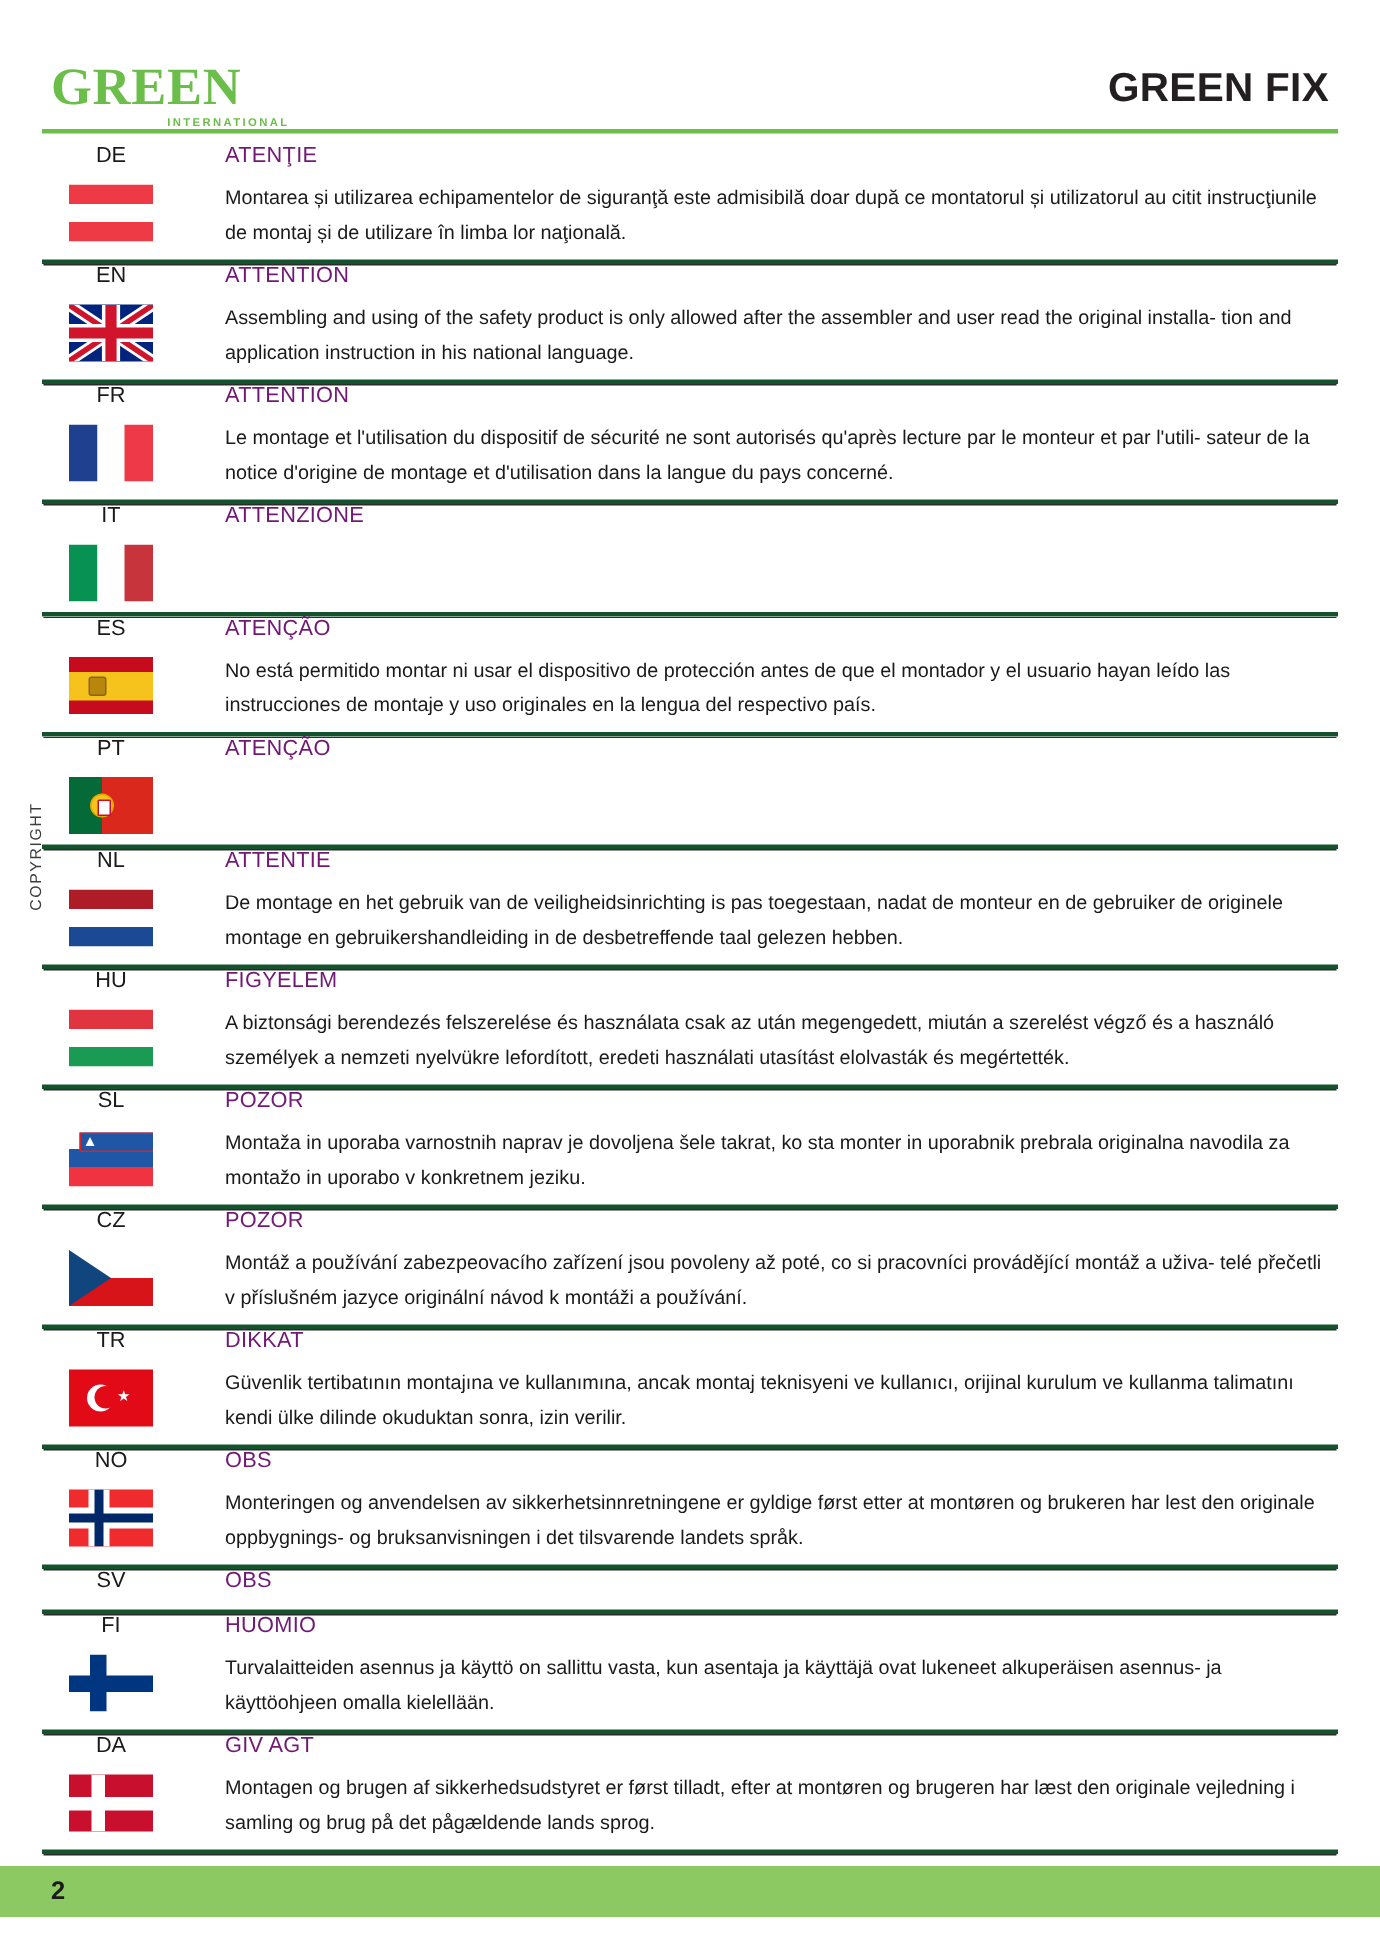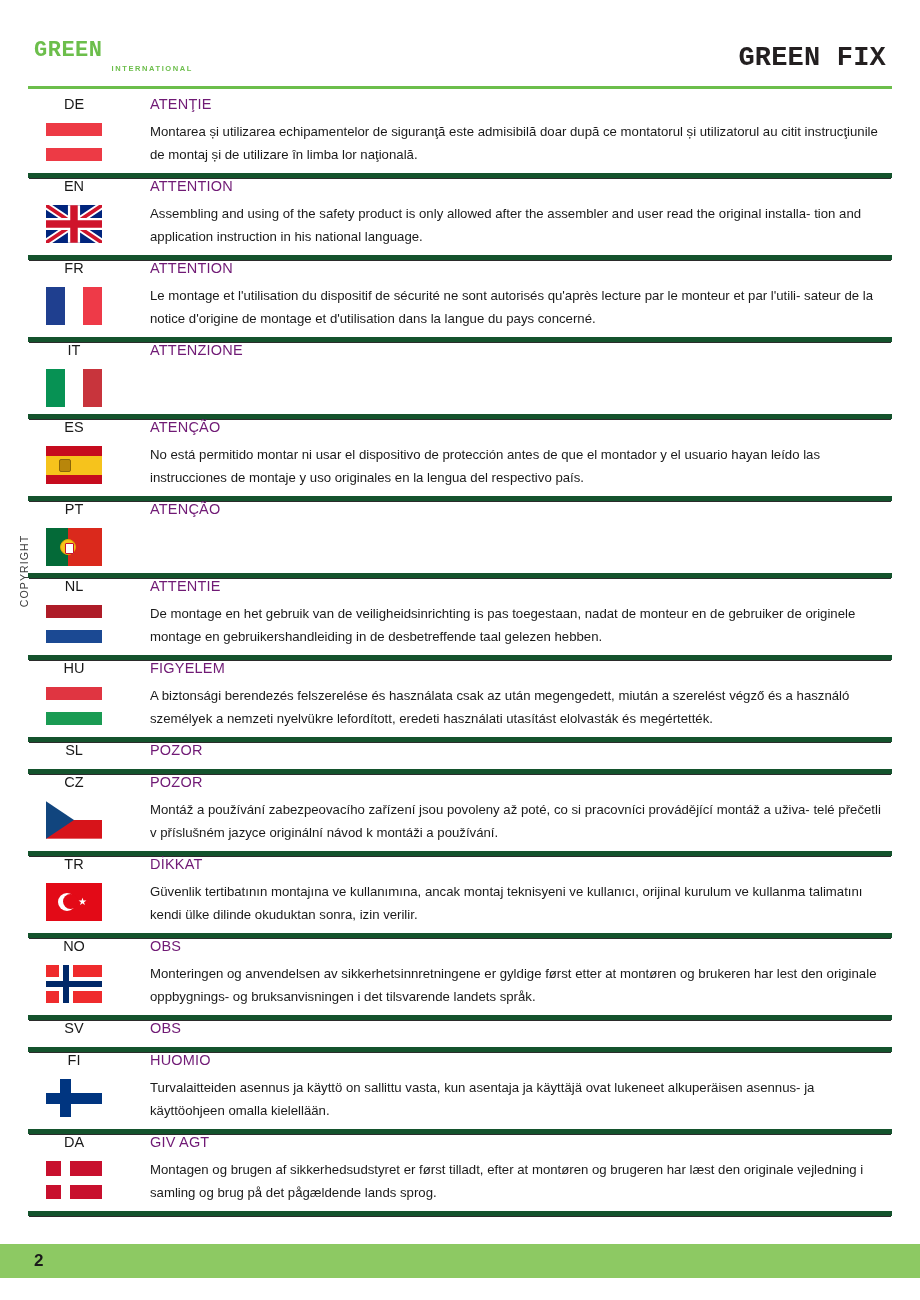--- a/index.html
+++ b/index.html
@@ -22,43 +22,43 @@
     position: absolute;
     left: 0; top: 0;
     width: 920px; height: 92px;
   }
   .logo-block {
     position: absolute;
     left: 34px; top: 40px;
     width: 160px;
   }
   .logo-word {
-    font-family: Liberation Mono, monospace;
+    font-family: Liberation Serif, serif;
     font-weight: 700;
-    font-size: 22px;
+    font-size: 35px;
     letter-spacing: 0.5px;
     color: #6cbe4b;
     line-height: 1;
     display: block;
   }
   .logo-sub {
     display: block;
     text-align: right;
     font-family: "Liberation Sans", sans-serif;
     font-weight: 700;
     font-size: 7.5px;
     letter-spacing: 1.6px;
     color: #6cbe4b;
     margin-top: 2px;
     padding-right: 1px;
   }
   .doc-title {
     position: absolute;
     right: 34px; top: 43px;
-    font-family: Liberation Mono, monospace;
+    font-family: Liberation Sans, sans-serif;
     font-weight: 700;
     font-size: 27px;
     letter-spacing: 0.2px;
     color: #231f20;
   }
   .header-rule {
     position: absolute;
     left: 28px; top: 86px;
     width: 864px; height: 3px;
     background: #6cbe4b;
@@ -80,21 +80,21 @@
   }
 
   
   .table {
     position: absolute;
     left: 28px; top: 96px;
     width: 864px;
   }
   .row {
     position: relative;
-    border-bottom: 5px solid #14532d;
+    border-bottom: 3px solid #14532d;
     box-shadow: 0 2px 0 -1px #2b2b2b;
     padding-bottom: 3px;
   }
   .row:first-child { }
   .row-head {
     display: flex;
     align-items: baseline;
     height: 24px;
   }
   .lang-code {
@@ -414,20 +414,31 @@
             </div>
           </div>
           <div class="text-cell">A biztonsági berendezés felszerelése és használata csak az után megengedett, miután a szerelést végző és a használó személyek a nemzeti nyelvükre lefordított, eredeti használati utasítást elolvasták és megértették.</div>
         </div>
       </div>
       <div class="row">
         <div class="row-head">
           <div class="lang-code">SL</div>
           <div class="head-title">POZOR</div>
         </div>
+        <div class="row-body">
+          <div class="flag-cell">
+            <div class="flag h3 flag-si">
+              <div></div>
+              <div></div>
+              <div></div>
+              <div class="crest"></div>
+            </div>
+          </div>
+          <div class="text-cell">Montaža in uporaba varnostnih naprav je dovoljena šele takrat, ko sta monter in uporabnik prebrala originalna navodila za montažo in uporabo v konkretnem jeziku.</div>
+        </div>
       </div>
       <div class="row">
         <div class="row-head">
           <div class="lang-code">CZ</div>
           <div class="head-title">POZOR</div>
         </div>
         <div class="row-body">
           <div class="flag-cell">
             <div class="flag flag-cz"><svg width="56" height="38" viewBox="0 0 60 40">
                 <rect width="60" height="20" fill="#ffffff"></rect>

